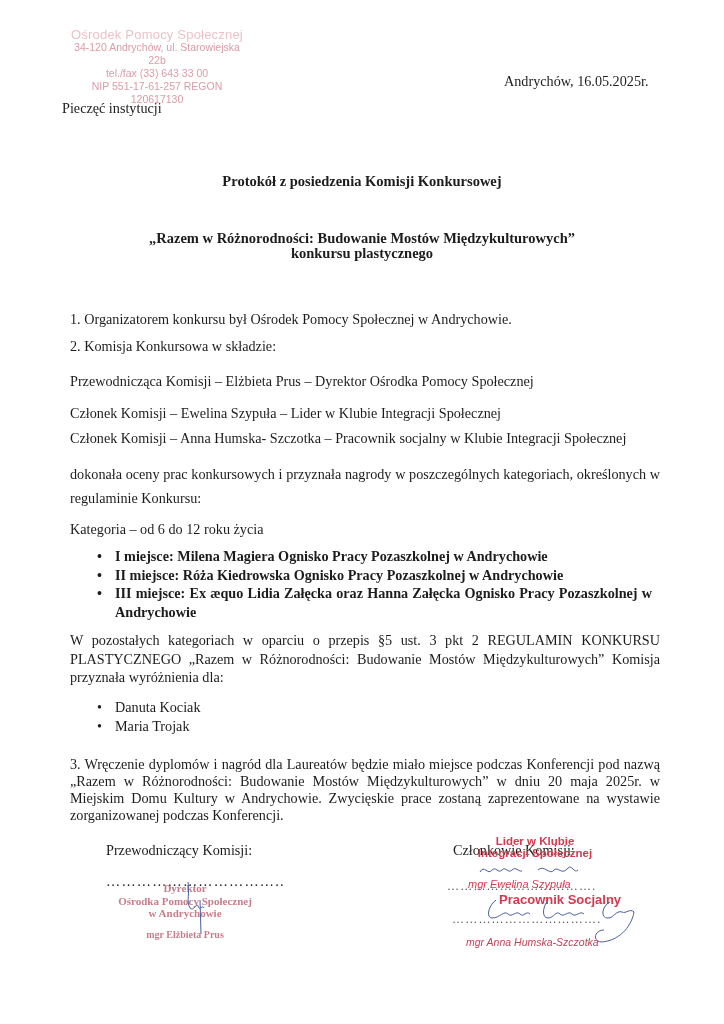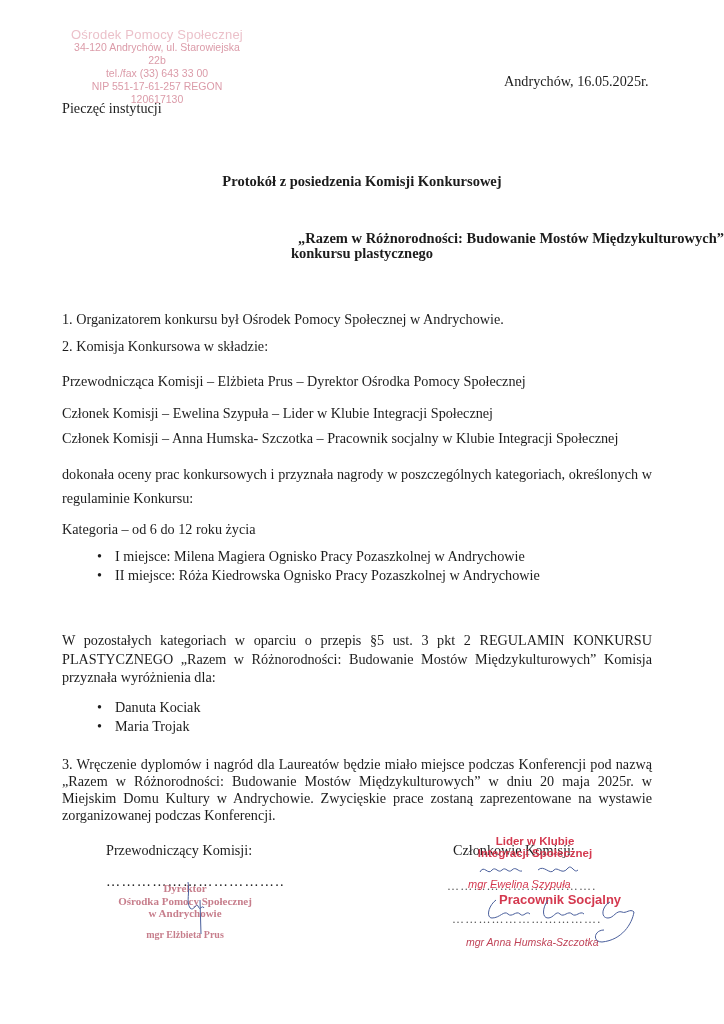--- a/index.html
+++ b/index.html
@@ -4,21 +4,21 @@
 <style>
   html, body { margin:0; padding:0; background:#ffffff; }
   body { width:724px; height:1024px; position:relative; overflow:hidden;
          font-family:"Liberation Serif", serif; color:#1c1c1c; }
   .abs { position:absolute; }
   .stamp { color:#d58a9a; font-family:"Liberation Sans", sans-serif; text-align:center; line-height:13px; }
   .stamp-inst { left:28px; top:28px; width:180px; font-size:10.5px; opacity:0.85;margin-left:39px; }
   .stamp-inst .l1 { font-size:13px; color:#e8b6c0; letter-spacing:0.2px; }
   .txt { font-size:14.2px; line-height:18px; }
   .title { left:0; width:724px; text-align:center; font-weight:bold; font-size:14.5px; }
-  .para { left:62px; width:590px; font-size:14.2px; line-height:18.5px; }
+  .para { left:70px; width:590px; font-size:14.2px; line-height:18.5px; }
   .justify { text-align:justify; }
   ul.bul { margin:0; padding:0; list-style:none; }
   ul.bul li { position:relative; padding-left:27px; }
   ul.bul li::before { content:"•"; position:absolute; left:9px; top:0; }
   .sig-stamp-red { color:#d4394f; font-family:"Liberation Sans", sans-serif; font-weight:bold; }
   .sig-stamp-pale { color:#c77e8c; font-family:"Liberation Serif", serif; }
   .dots { letter-spacing:1.2px; }
   svg { position:absolute; overflow:visible; }
 </style>
 </head>
@@ -29,34 +29,35 @@
   <div>34-120 Andrychów, ul. Starowiejska 22b</div>
   <div>tel./fax (33) 643 33 00</div>
   <div>NIP 551-17-61-257 REGON 120617130</div>
 </div>
 
 <div class="abs txt" style="left:62px; top:99px;">Pieczęć instytucji</div>
 <div class="abs txt" style="left:504px; top:72px;">Andrychów, 16.05.2025r.</div>
 
 <div class="abs title" style="top:173px;">Protokół z posiedzenia Komisji Konkursowej</div>
 <div class="abs title" style="top:198px;margin-top:47px;">konkursu plastycznego</div>
-<div class="abs title" style="top:230px;text-align:right;">„Razem w Różnorodności: Budowanie Mostów Międzykulturowych”</div>
+<div class="abs title" style="top:230px;">„Razem w Różnorodności: Budowanie Mostów Międzykulturowych”</div>
 
 <div class="abs para" style="top:310px;">1. Organizatorem konkursu był Ośrodek Pomocy Społecznej w Andrychowie.</div>
 <div class="abs para" style="top:337px;">2. Komisja Konkursowa w składzie:</div>
 <div class="abs para" style="top:372px;">Przewodnicząca Komisji – Elżbieta Prus – Dyrektor Ośrodka Pomocy Społecznej</div>
 <div class="abs para" style="top:404px;">Członek Komisji – Ewelina Szypuła – Lider w Klubie Integracji Społecznej</div>
 <div class="abs para" style="top:429px; width:620px;">Członek Komisji – Anna Humska- Szczotka – Pracownik socjalny w Klubie Integracji Społecznej</div>
 
 <div class="abs para justify" style="top:462px; line-height:24px;">dokonała oceny prac konkursowych i przyznała nagrody w poszczególnych kategoriach, określonych w regulaminie Konkursu:</div>
 <div class="abs para" style="top:520px;">Kategoria –  od 6 do 12 roku życia</div>
 
-<ul class="abs para bul justify" style="top:547px; left:88px; width:564px;">
+<ul class="abs para bul justify" style="top:547px; left:88px; width:564px;font-weight:bold;">
   <li>I miejsce: Milena Magiera Ognisko Pracy Pozaszkolnej w Andrychowie</li>
   <li>II miejsce: Róża Kiedrowska Ognisko Pracy Pozaszkolnej w Andrychowie</li>
+  <li>III miejsce: Ex æquo Lidia Załęcka oraz Hanna Załęcka Ognisko Pracy Pozaszkolnej w Andrychowie</li>
 </ul>
 
 <div class="abs para justify" style="top:631px;">W pozostałych kategoriach w oparciu o przepis §5 ust. 3 pkt 2 REGULAMIN KONKURSU PLASTYCZNEGO „Razem w Różnorodności: Budowanie Mostów Międzykulturowych” Komisja przyznała wyróżnienia dla:</div>
 
 <ul class="abs para bul" style="top:698px; left:88px; width:300px;">
   <li>Danuta Kociak</li>
   <li>Maria Trojak</li>
 </ul>
 
 <div class="abs para justify" style="top:756px; line-height:17px;">3. Wręczenie dyplomów i nagród dla Laureatów będzie miało miejsce podczas Konferencji pod nazwą „Razem w Różnorodności: Budowanie Mostów Międzykulturowych” w dniu 20 maja 2025r. w Miejskim Domu Kultury w Andrychowie. Zwycięskie prace zostaną zaprezentowane na wystawie zorganizowanej podczas Konferencji.</div>

